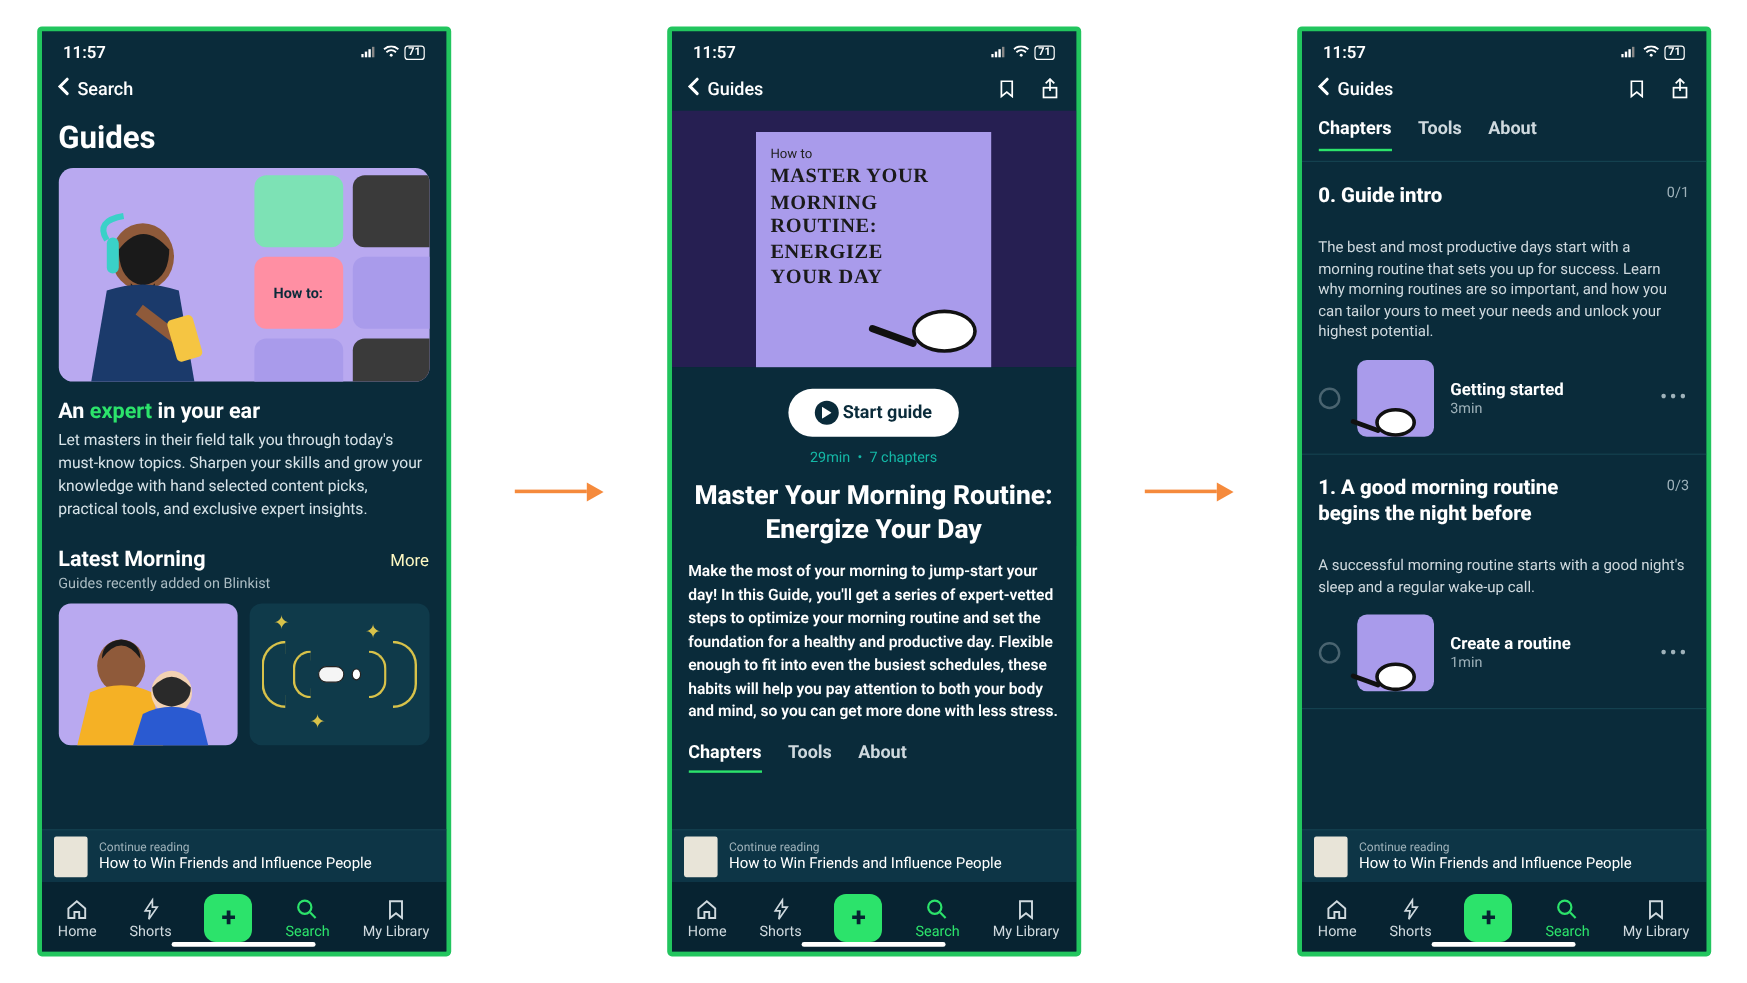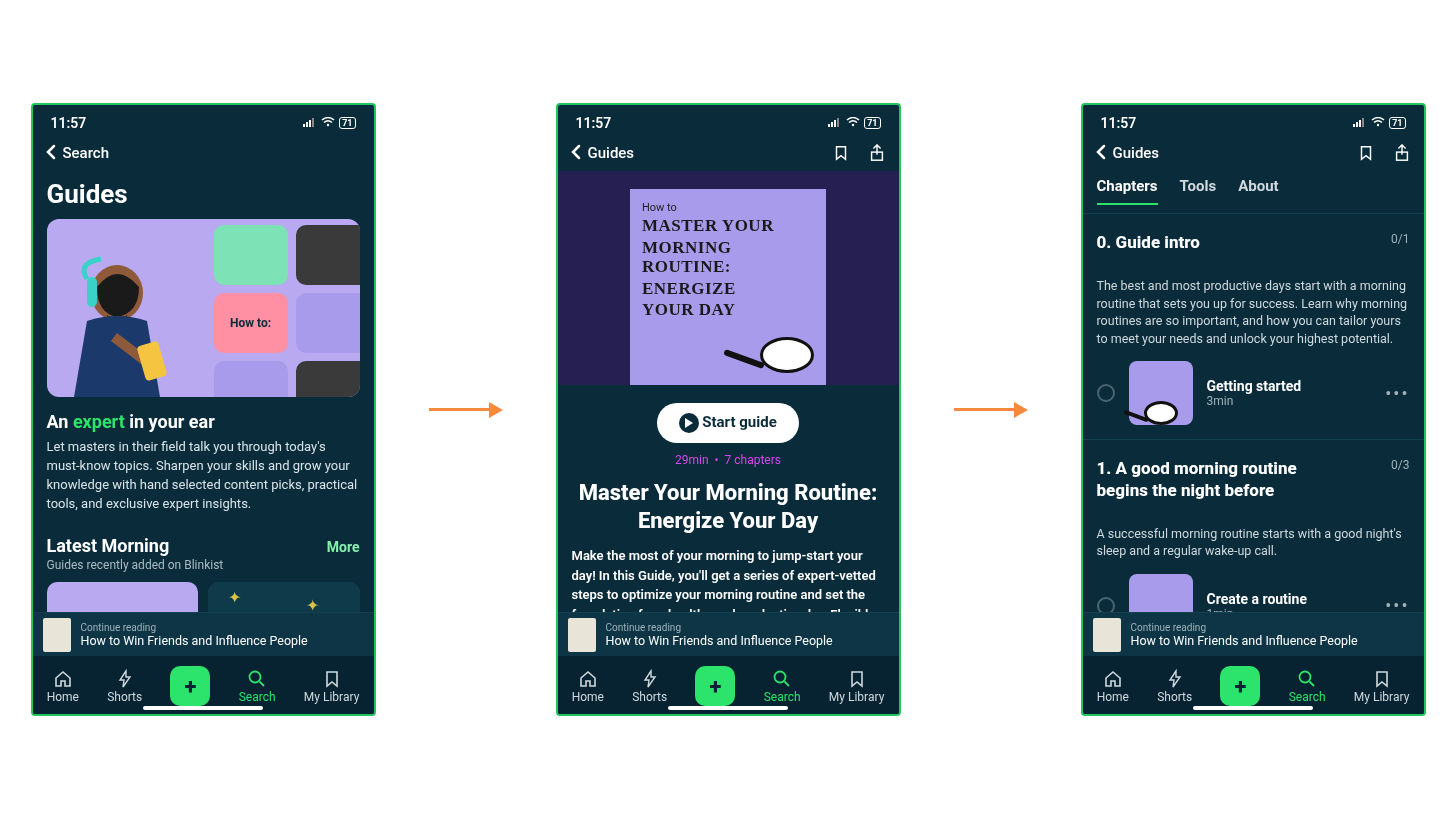--- a/index.html
+++ b/index.html
@@ -8,23 +8,23 @@
     font-family: -apple-system, BlinkMacSystemFont, "Segoe UI", Roboto, sans-serif;
     display: flex;
     align-items: center;
     justify-content: center;
     gap: 50px;
     padding: 20px;
     min-height: 819px;
   }
   .phone {
     width: 345px;
-    height: 613px;
+    height: 775px;
     background: #0a2b3a;
-    border: 2px solid #22c55e;
+    border: 4px solid #22c55e;
     border-radius: 4px;
     position: relative;
     overflow: hidden;
     color: #fff;
     display: flex;
     flex-direction: column;
   }
   .status-bar {
     height: 30px;
     display: flex;
@@ -53,21 +53,21 @@
   .hero-title { font-size: 26px; font-weight: 700; margin: 8px 0 10px 0; }
   .hero-img {
     width: 100%; height: 178px; background: #b9a9f0; border-radius: 12px;
     position: relative; overflow: hidden;
   }
   .tagline { font-size: 18px; font-weight: 700; margin: 14px 0 6px 0; }
   .tagline .accent { color: #2ce36b; }
   .desc { font-size: 13px; line-height: 1.45; color: #d8e4e9; }
   .section-head { display: flex; justify-content: space-between; align-items: baseline; margin-top: 22px; }
   .section-title { font-size: 18px; font-weight: 700; }
-  .more { color: #86efac; font-size: 14px; font-weight: 700; }
+  .more { color: #fef9c3; font-size: 14px; font-weight: 400; }
   .section-sub { font-size: 12px; color: #aabbc2; margin-top: 2px; }
   .guide-row { display: flex; gap: 10px; margin-top: 10px; }
   .guide-card {
     width: 158px; height: 118px; border-radius: 10px; background: #b9a9f0;
     position: relative; overflow: hidden;
   }
   .guide-card.dark { background: #0f3a4a; }
 
   
   .cover-wrap { background: #261f52; padding: 18px 0 0 0; display: flex; justify-content: center; }
@@ -80,21 +80,21 @@
   .cover .bold { font-weight: 900; }
   .start-btn {
     background: #fff; color: #0a2b3a; font-weight: 700; font-size: 15px;
     border-radius: 999px; padding: 10px 22px; display: inline-flex; align-items: flex-start; gap: 3px;
     margin: 18px auto 10px auto;
   }
   .play-circle {
     width: 20px; height: 20px; border-radius: 50%; background: #0a2b3a;
     display: flex; align-items: center; justify-content: center;
   }
-  .meta-row { text-align: center; font-size: 12px; color: #d946ef; }
+  .meta-row { text-align: center; font-size: 12px; color: #14b8a6; }
   .detail-title { font-size: 22px; font-weight: 800; text-align: center; line-height: 1.25; margin: 12px 14px 12px 14px; }
   .detail-desc { font-size: 13px; font-weight: 600; line-height: 1.5; padding: 0 14px; }
   .tabs { display: flex; gap: 22px; padding: 14px 14px 0 14px; font-size: 15px; font-weight: 700; }
   .tabs .tab { color: #cfd9de; padding-bottom: 6px; }
   .tabs .tab.active { color: #fff; border-bottom: 2px solid #2ce36b; }
 
   
   .tabs3 { display: flex; gap: 22px; padding: 6px 14px 8px 14px; font-size: 15px; font-weight: 700; border-bottom: 1px solid #14414f; }
   .tabs3 .tab { color: #cfd9de; padding-bottom: 8px; }
   .tabs3 .tab.active { color: #fff; border-bottom: 2px solid #2ce36b; }

